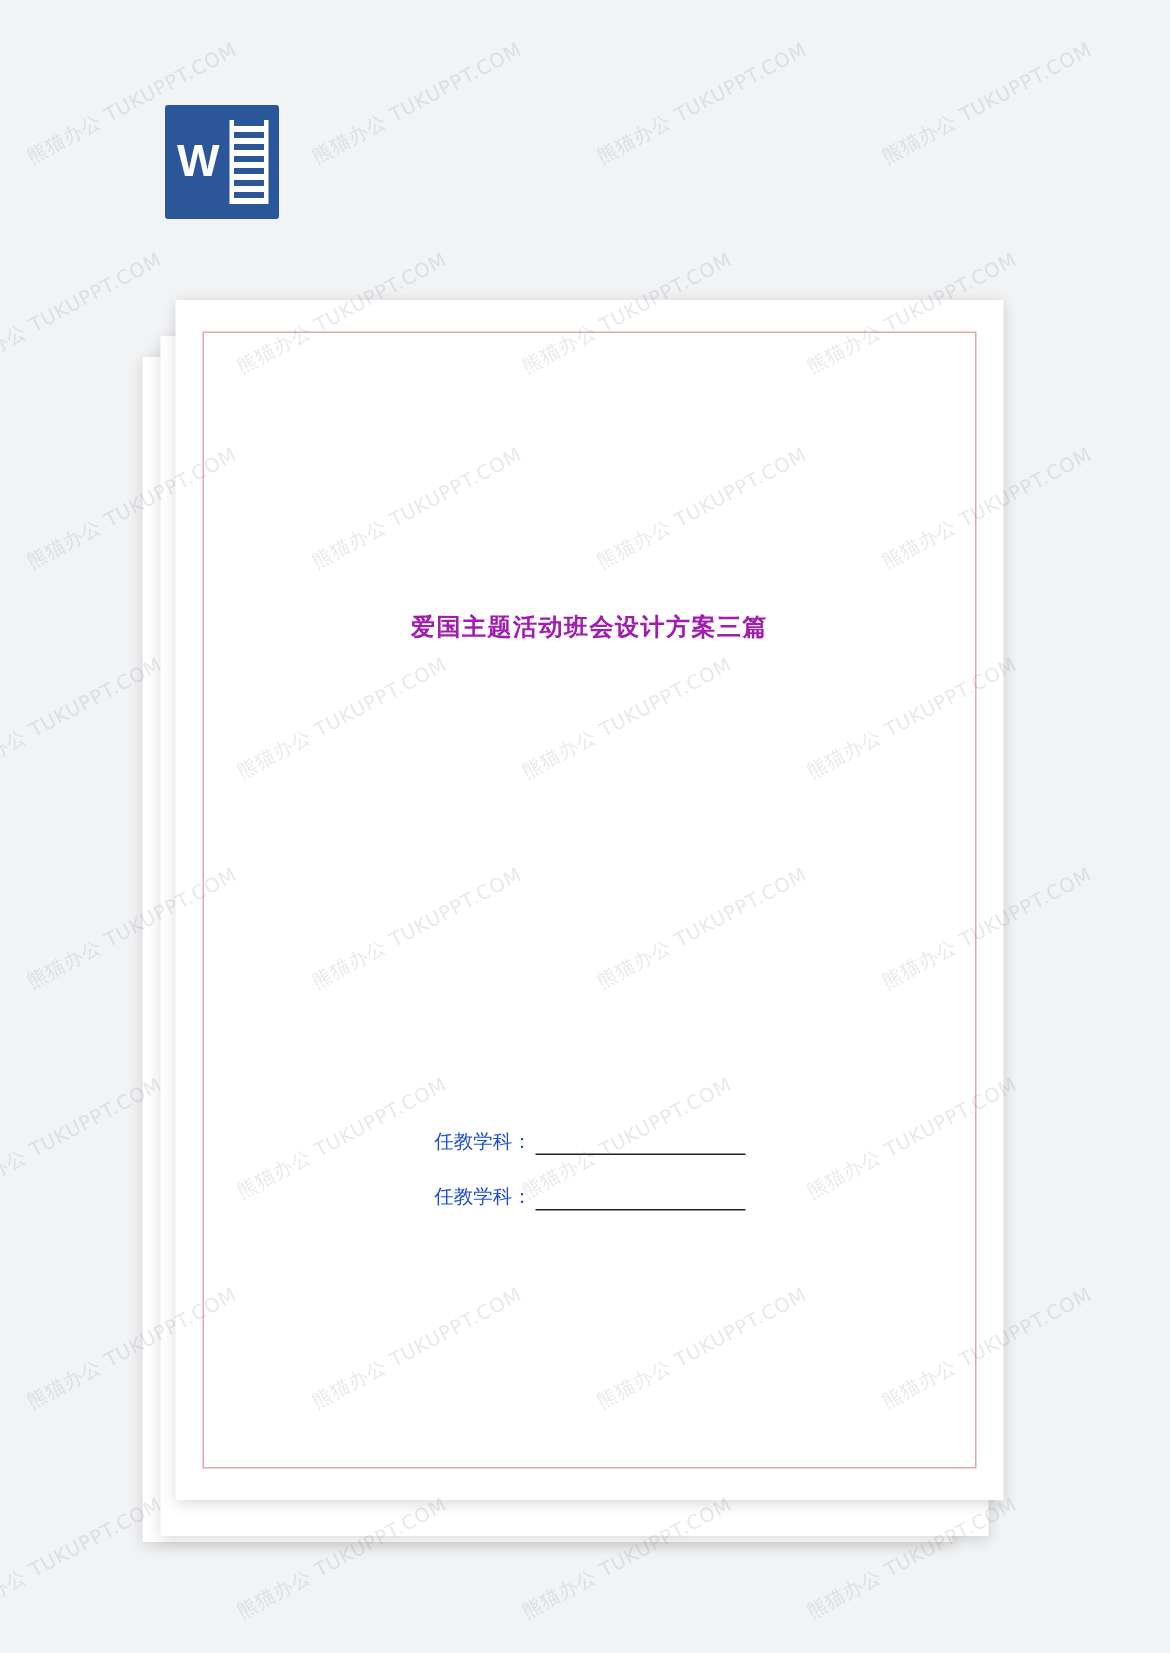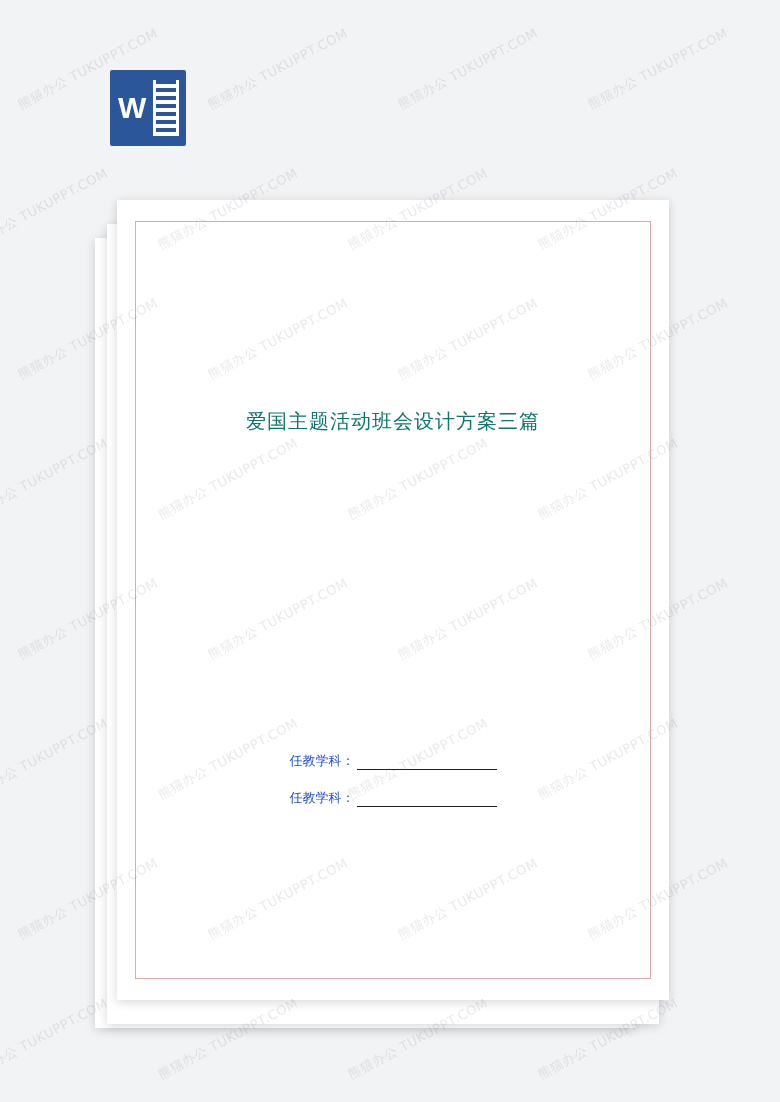--- a/index.html
+++ b/index.html
@@ -106,24 +106,25 @@
     border: 1px solid #e2a7a7;
   }
 
   
   .doc-title {
     position: absolute;
     top: 208px;
     left: 0;
     width: 100%;
     text-align: center;
-    font-size: 20px;
-    color: #0f766e;
+    font-size: 16px;
+    color: #a21caf;
     letter-spacing: 1px;
     font-family: "DejaVu Sans", sans-serif;
+    font-weight: bold;
   }
   .fields {
     position: absolute;
     top: 552px;
     left: 0;
     width: 100%;
   }
   .field-row {
     display: flex;
     justify-content: center;

